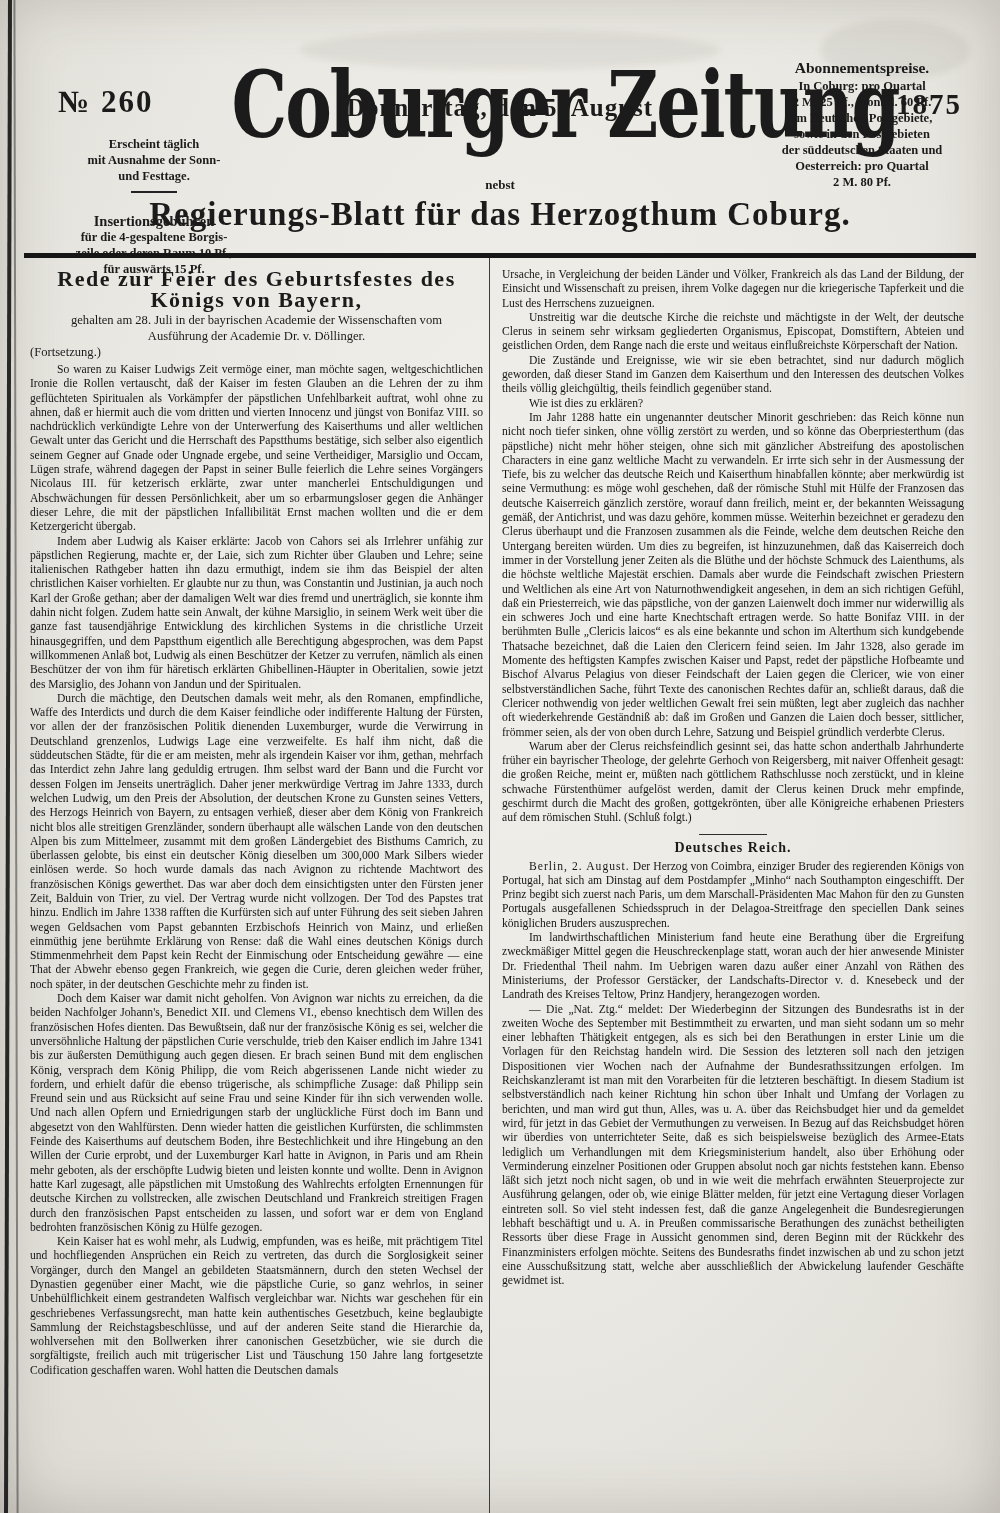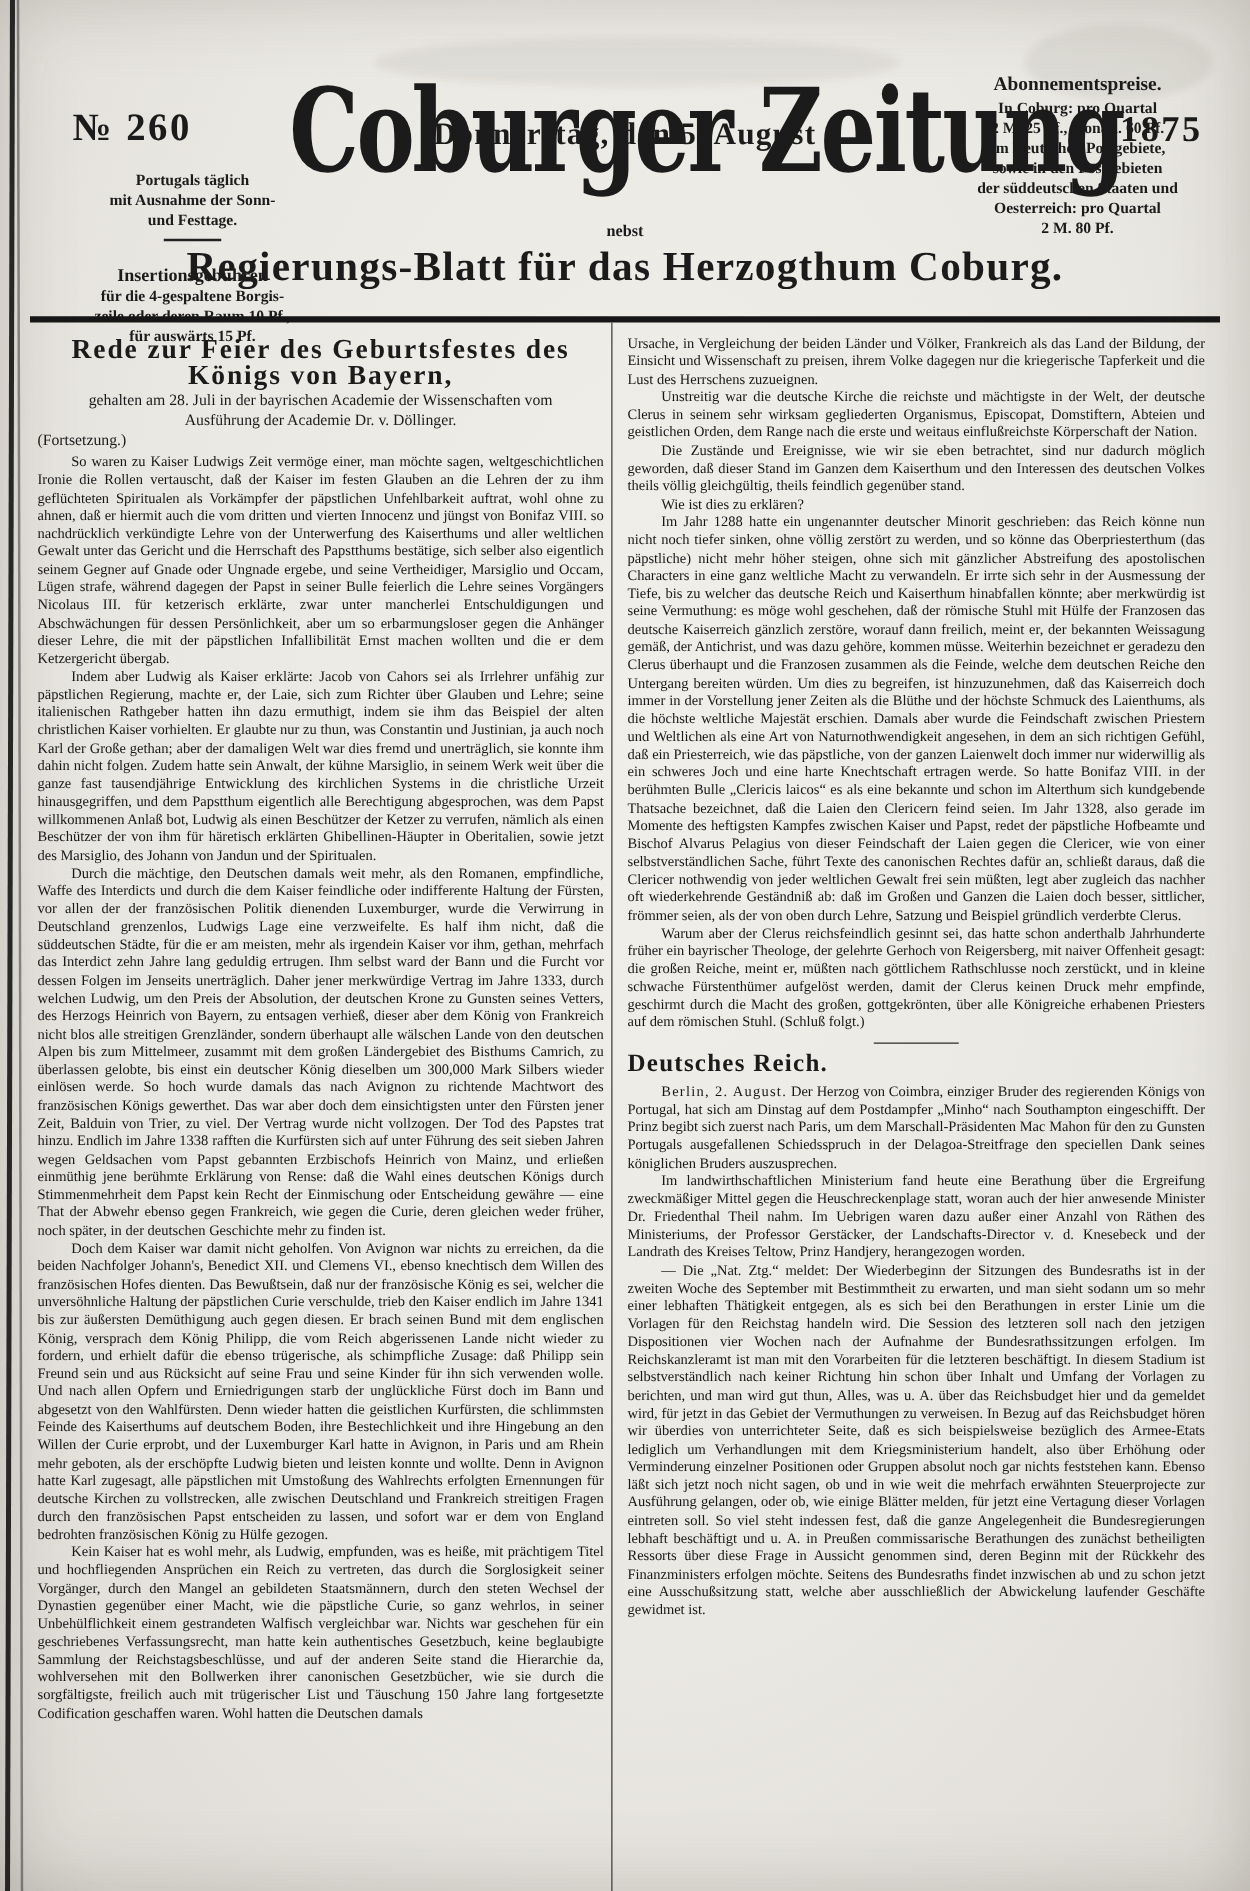--- a/index.html
+++ b/index.html
@@ -36,38 +36,38 @@
   .col-divider{left:489px;top:258px;width:1px;height:1255px;background:#3c3c3c;}
   .col{top:268px;}
   .col-left{left:30px;width:453px;}
   .col-right{left:502px;width:462px;}
   .article-title{margin:0 0 3px;text-align:center;font-size:22px;font-weight:bold;letter-spacing:1.5px;line-height:21px;}
   .article-sub{margin:0;text-align:center;font-size:12.6px;line-height:15.5px;font-weight:500;}
   .fortsetzung{margin:1px 0 3px;text-align:left;font-size:12.6px;}
   .body-p{margin:0;font-size:11.6px;line-height:14.3px;text-align:justify;text-indent:27px;color:#171717;}
   .lead{font-weight:normal;letter-spacing:1px;margin-top:48px;}
   .sec-divider{width:68px;height:1px;background:#2c2c2c;margin:8px auto 5px;}
-  .sec-heading{margin:0 0 4px;font-size:20px;font-weight:bold;letter-spacing:1px;}
+  .sec-heading{margin:0 0 4px;text-align:center;font-size:14px;font-weight:bold;letter-spacing:1px;}
 </style>
 </head>
 <body>
 
 <div class="page">
 
   <div class="abs edge1"></div>
   <div class="abs edge2"></div>
   <div class="abs smudge" style="left:820px;top:20px;width:150px;height:60px;"></div>
   <div class="abs smudge" style="left:300px;top:30px;width:420px;height:40px;"></div>
 
   <div class="abs issue-no">№ 260</div>
   <div class="abs date-line">Donnerstag, den 5. August</div>
   <div class="abs year">1875</div>
 
   <div class="abs left-info">
-    <div>Portugals täglich</div>
+    <div>Erscheint täglich</div>
     <div>mit Ausnahme der Sonn-</div>
     <div>und Festtage.</div>
     <div class="mini-rule"></div>
     <div class="fees-title">Insertionsgebühren</div>
     <div>für die 4-gespaltene Borgis-</div>
     <div>zeile oder deren Raum 10 Pf.,</div>
     <div>für auswärts 15 Pf.</div>
   </div>
 
   <div class="abs masthead">Coburger Zeitung</div>

